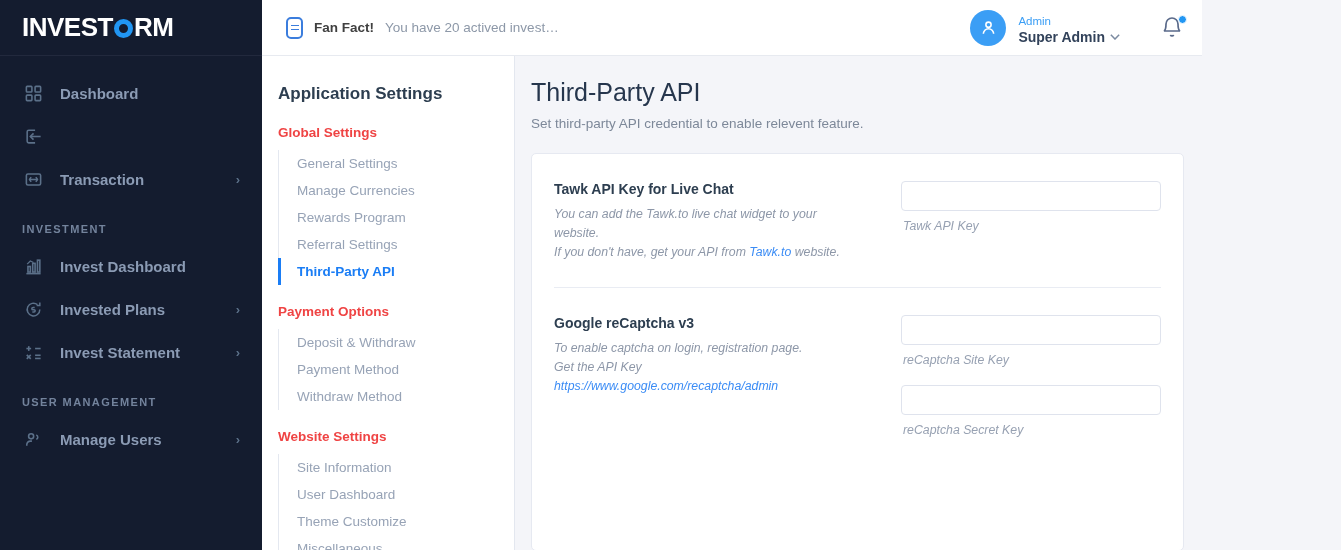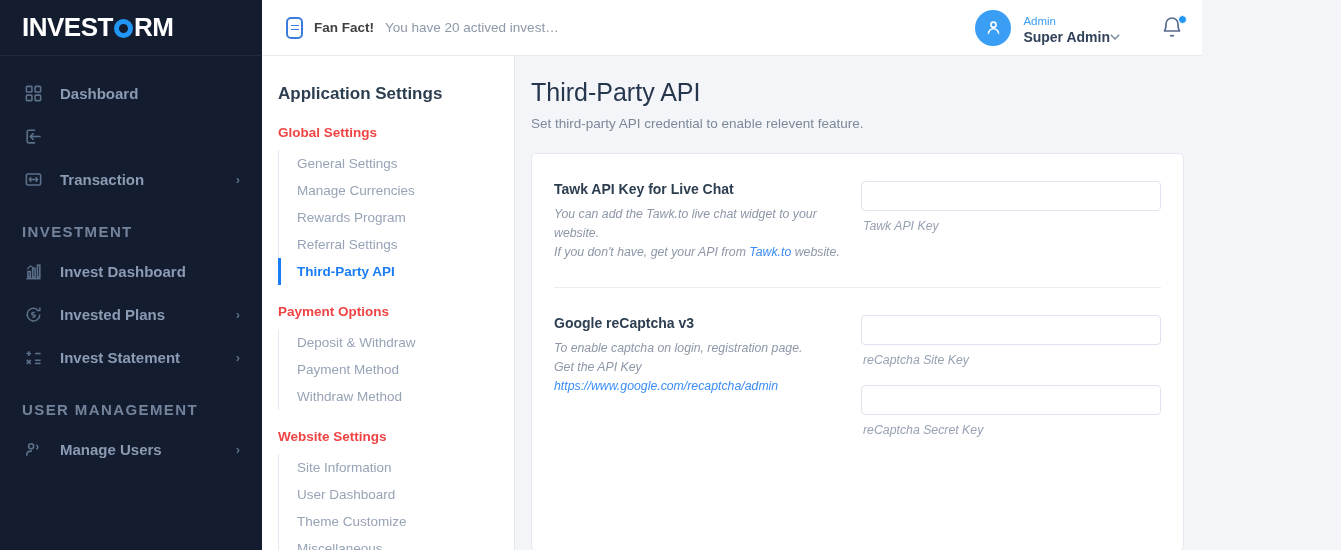--- a/index.html
+++ b/index.html
@@ -52,21 +52,21 @@
     color: #5b7089;
     flex-shrink: 0;
   }
   .nav-item .lbl { flex: 1; white-space: nowrap; }
   .nav-item .caret {
     color: #5b7089; font-size: 13px;
     display: inline-block;
   }
   .nav-caption {
     color: #73839c;
-    font-size: 15px; font-weight: bold;
+    font-size: 11px; font-weight: bold;
     letter-spacing: 1.4px;
     padding: 22px 22px 10px 22px;
   }
 
   
   .right { flex: 1; height: 550px; display: flex; flex-direction: column; min-width: 0; }
 
   .topbar {
     height: 56px; min-height: 56px;
     background: #ffffff;
@@ -87,21 +87,21 @@
   .topbar-spacer { flex: 1; }
   .user-area { display: flex; align-items: center; gap: 12px; }
   .avatar {
     width: 36px; height: 36px; border-radius: 50%;
     background: #3b9ef5;
     display: flex; align-items: center; justify-content: center;
     color: #fff;
   }
   .user-meta { line-height: 1.2; }
   .user-role { font-size: 11.5px; color: #3b9ef5; }
-  .user-name { font-size: 14px; color: #32425a; font-weight: bold; display: flex; align-items: center; }
+  .user-name { font-size: 14px; color: #32425a; font-weight: bold; display: flex; align-items: center; gap: 5px; }
   .user-name .chev { font-size: 10px; color: #7b8aa0; }
   .bell-wrap { margin-left: 28px; position: relative; width: 26px; height: 26px; }
   .bell-dot {
     position: absolute; top: 0px; right: -1px;
     width: 9px; height: 9px; border-radius: 50%;
     background: #2196f3; border: 1.5px solid #fff;
   }
 
   .body-row { flex: 1; display: flex; min-height: 0; }
 
@@ -143,21 +143,21 @@
   .page-title { font-size: 25px; color: #26364d; font-weight: normal; margin-bottom: 9px; }
   .page-sub { font-size: 13.5px; color: #7d8899; margin-bottom: 22px; }
 
   .card {
     background: #fff;
     border: 1px solid #e6e9f1;
     border-radius: 5px;
     height: 398px;
     padding: 0 22px;
   }
-  .frow { display: flex; padding: 27px 0 0 0; }
+  .frow { display: flex; padding: 27px 0 0 0; gap: 40px; }
   .frow .fleft { width: 307px; min-width: 307px; padding-right: 14px; }
   .frow .fright { flex: 1; min-width: 0; }
   .flabel { font-size: 14px; font-weight: bold; color: #2d3e50; margin-bottom: 8px; }
   .fhelp { font-size: 12.3px; color: #8d97a8; font-style: italic; line-height: 19px; }
   .fhelp a { color: #3b8cf5; text-decoration: none; }
   .finput {
     width: 100%; height: 30px;
     border: 1px solid #dfe3ed;
     border-radius: 4px;
     padding: 0 10px;

